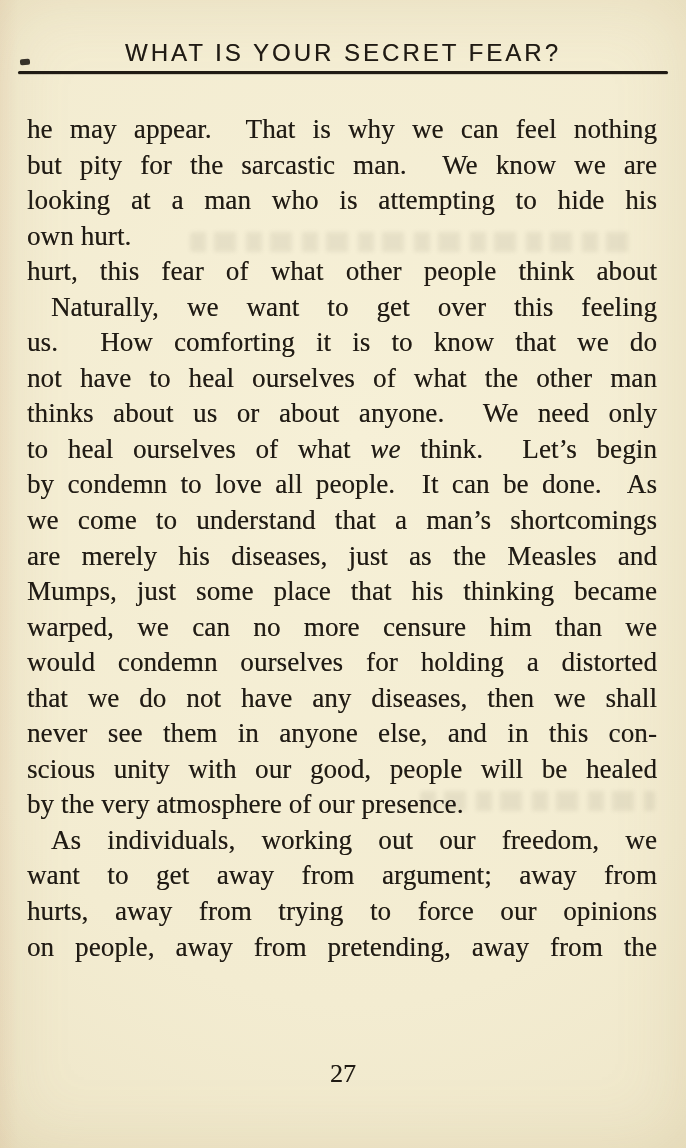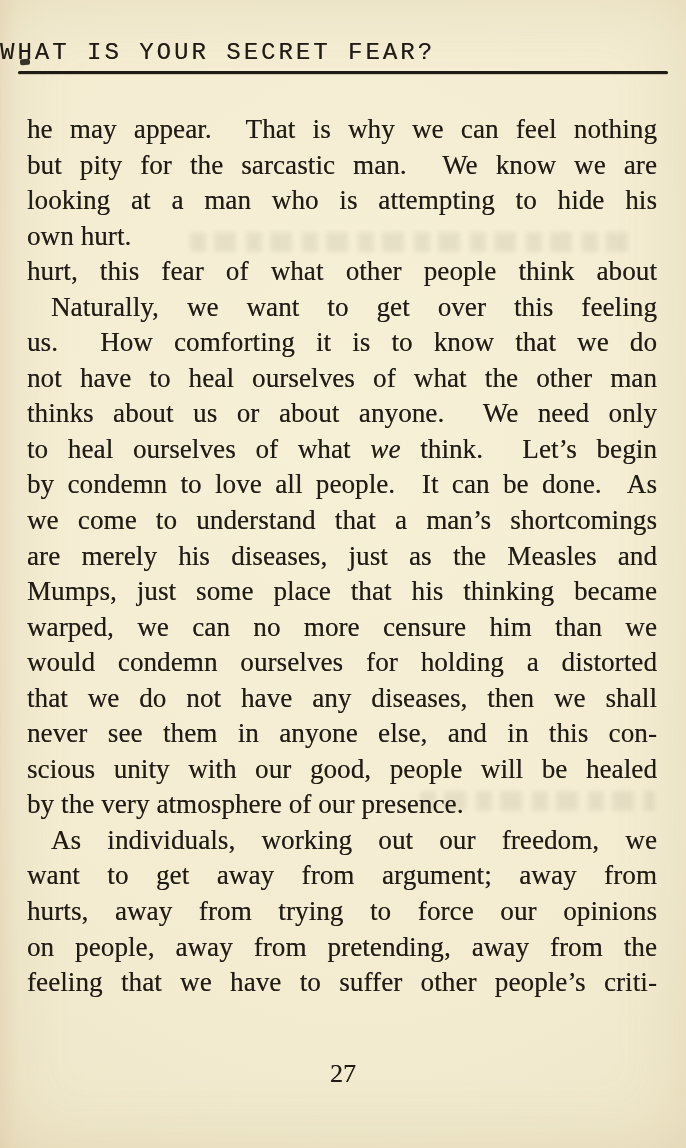--- a/index.html
+++ b/index.html
@@ -15,21 +15,22 @@
       radial-gradient(120% 90% at 52% 38%, var(--paper-light, #f6f0d7) 0%, var(--paper, #f3ecd1) 55%, var(--paper-dark, #ebe2c3) 100%);
     box-shadow: inset 0 0 70px rgba(170,145,90,0.18);
     color: var(--ink, #201b14);
   }
 
   .running-head {
     position: absolute;
     top: 41px;
     left: 0;
     width: 100%;
-    font-family: Liberation Mono, monospace;
+    text-align: center;
+    font-family: Liberation Sans, sans-serif;
     font-size: 24px;
     line-height: 1;
     letter-spacing: 3px;
     color: var(--ink, #201b14);
     text-shadow: 0.3px 0.3px 0.4px rgba(32,27,20,0.55);
   }
 
   .head-rule {
     position: absolute;
     top: 71px;
@@ -132,17 +133,16 @@
       <div class="line"><span>warped, we can no more censure him than we</span></div>
       <div class="line"><span>would condemn ourselves for holding a distorted</span></div>
       <div class="line"><span>that we do not have any diseases, then we shall</span></div>
       <div class="line"><span>never see them in anyone else, and in this con-</span></div>
       <div class="line"><span>scious unity with our good, people will be healed</span></div>
       <div class="line no-just"><span>by the very atmosphere of our presence.</span></div>
       <div class="line indent"><span>As individuals, working out our freedom, we</span></div>
       <div class="line"><span>want to get away from argument; away from</span></div>
       <div class="line"><span>hurts, away from trying to force our opinions</span></div>
       <div class="line"><span>on people, away from pretending, away from the</span></div>
-      <div class="line"><span>feeling that we have to suffer other people’s criti-</span></div>
     </div>
 
   <div class="page-number">27</div>
 </div>
 
 </body></html>

